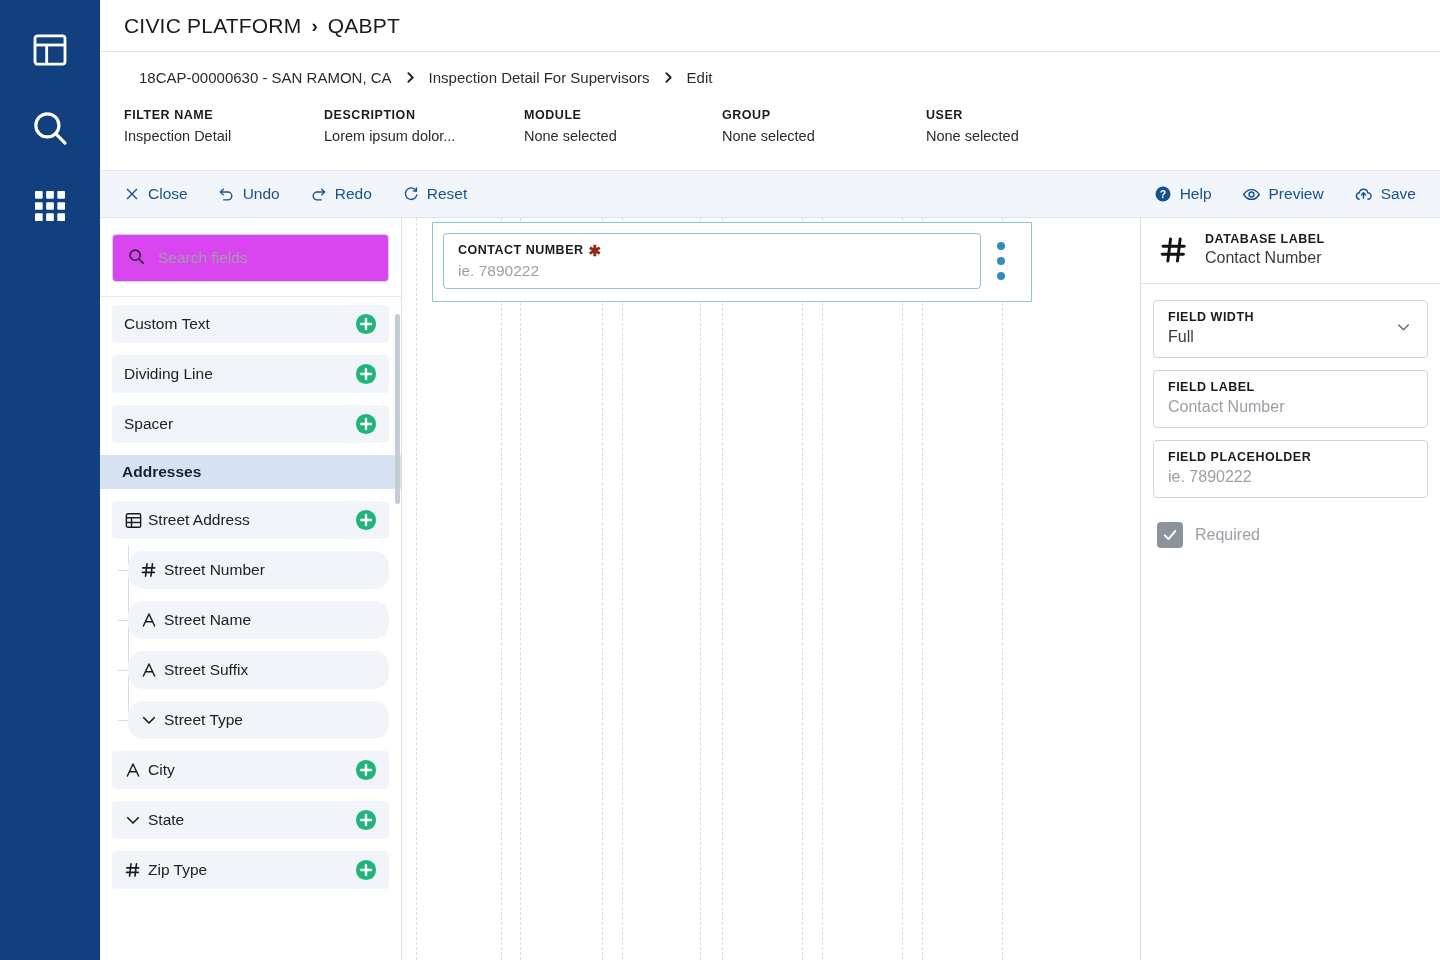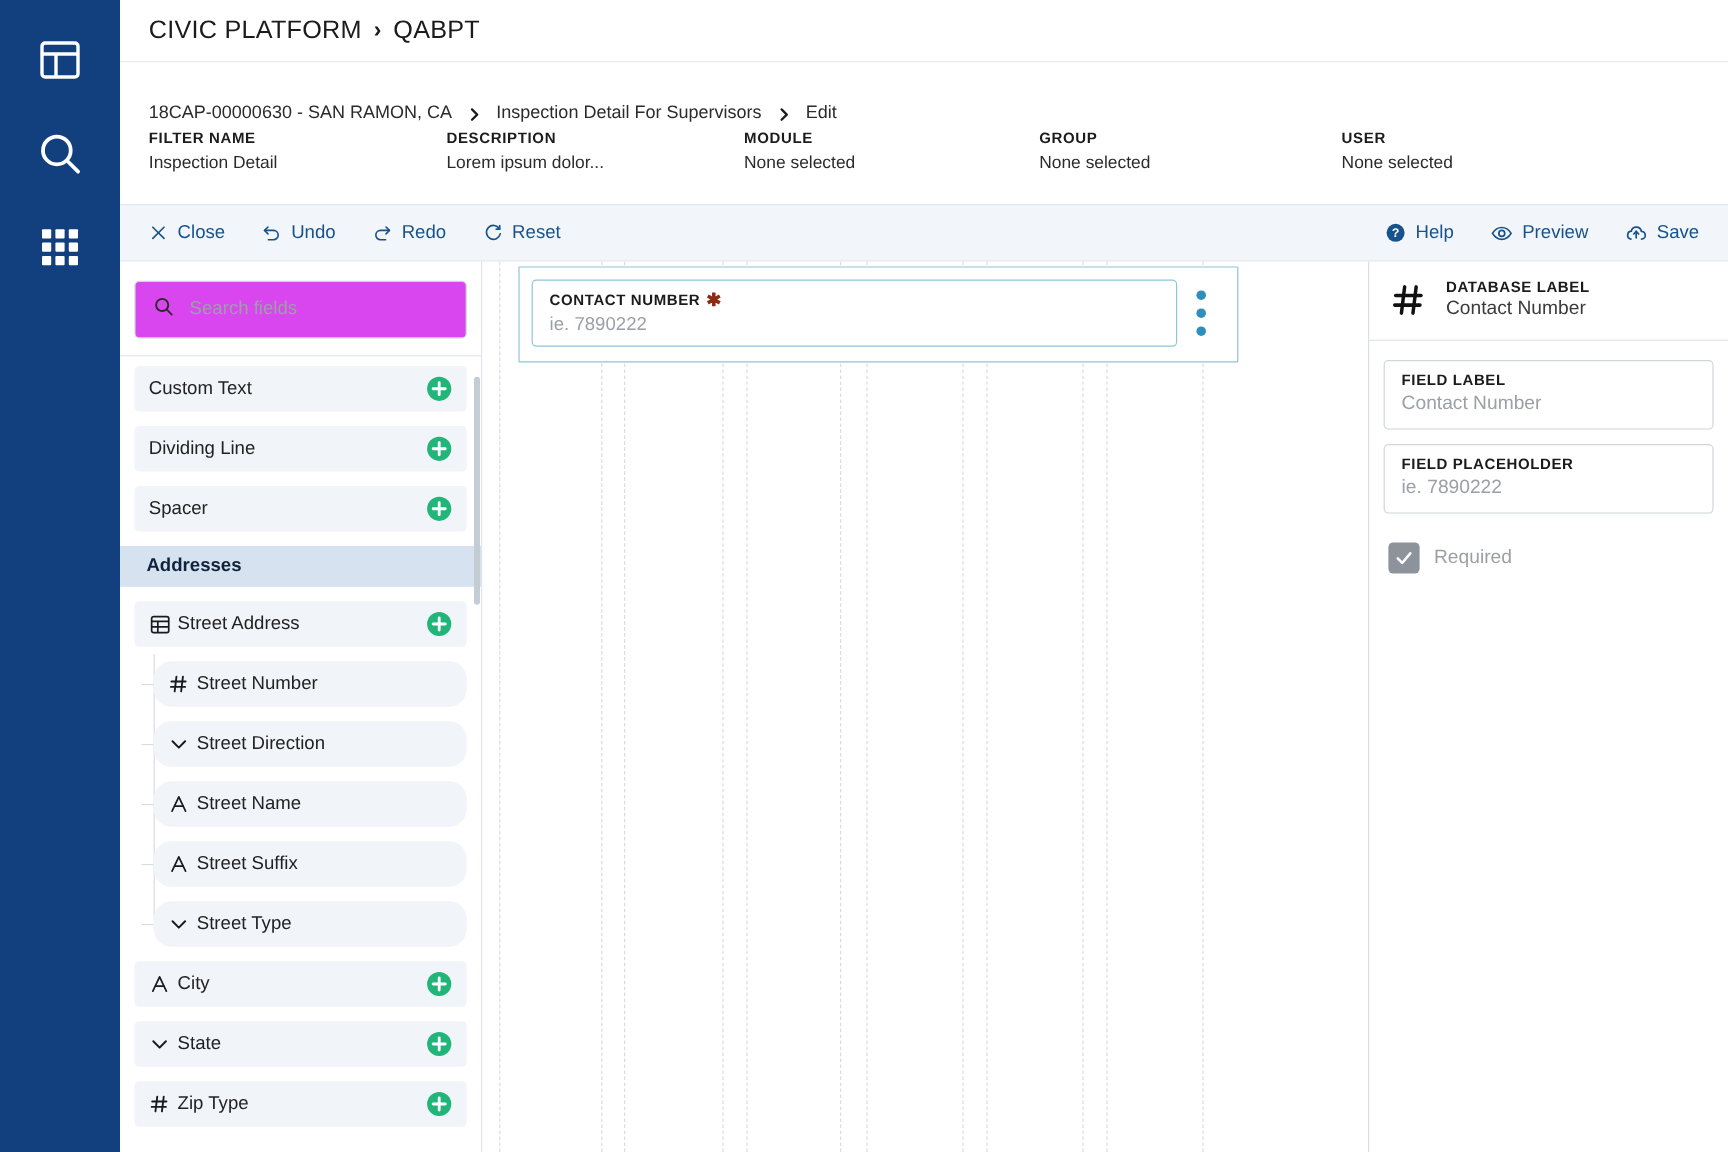--- a/index.html
+++ b/index.html
@@ -37,34 +37,34 @@
     background: #fff;
   }
   .titlebar .t {
     font-size: 21px; font-weight: 400; color: #1b1b1b; letter-spacing: .2px;
   }
   .titlebar .sep { margin: 0 10px; font-weight: 700; font-size: 19px; color: #1b1b1b; }
 
   
   .crumbbar {
     height: 50px; flex: 0 0 50px;
-    display: flex; align-items: flex-end; padding: 0 24px;
+    display: flex; align-items: center; padding: 0 39px;
     background: #fff;
   }
   .crumb { font-size: 15px; color: #2b2b2b; }
   .crumb.link { cursor: pointer; }
   .crumb-sep {
     margin: 0 12px; color: #1b1b1b; font-size: 15px; font-weight: 700;
     display: inline-flex; align-items: center;
   }
 
   
   .metabar {
     flex: 0 0 68px; display: flex; align-items: flex-start;
-    padding: 6px 24px 0 24px; background: #fff; gap: 48px;
+    padding: 6px 24px 0 24px; background: #fff;
   }
   .meta-col { display: flex; flex-direction: column; gap: 6px; }
   .meta-col:nth-child(1) { width: 200px; }
   .meta-col:nth-child(2) { width: 200px; }
   .meta-col:nth-child(3) { width: 198px; }
   .meta-col:nth-child(4) { width: 204px; }
   .meta-label {
     font-size: 12.5px; font-weight: 700; color: #1b1b1b;
     letter-spacing: .55px;
   }
@@ -435,30 +435,20 @@
               <div class="fl-item">
                 <span class="fl-icon">
                   <svg width="18" height="18" viewBox="0 0 24 24" fill="none" stroke="#1b1b1b" stroke-width="2.1" stroke-linecap="round">
                     <line x1="9.4" y1="3.8" x2="7.4" y2="20.2"></line>
                       <line x1="16.6" y1="3.8" x2="14.6" y2="20.2"></line>
                     <line x1="3.8" y1="9.2" x2="19.6" y2="9.2"></line>
                       <line x1="3.2" y1="15.2" x2="19" y2="15.2"></line>
                   </svg>
                 </span>
                 <span class="fl-label">Street Number</span>
-              </div>
-            </div>
-            <div class="child-row">
-              <div class="fl-item">
-                <span class="fl-icon">
-                  <svg width="18" height="18" viewBox="0 0 24 24" fill="none" stroke="#1b1b1b" stroke-width="2.2" stroke-linecap="round" stroke-linejoin="round">
-                      <polyline points="5,9 12,16 19,9"></polyline>
-                    </svg>
-                </span>
-                <span class="fl-label">Street Direction</span>
               </div>
             </div>
             <div class="child-row">
               <div class="fl-item">
                 <span class="fl-icon">
                   <svg width="18" height="18" viewBox="0 0 24 24" fill="none" stroke="#1b1b1b" stroke-width="1.9" stroke-linecap="round" stroke-linejoin="round">
                     <polyline points="4.5,20 12,4 19.5,20"></polyline>
                       <line x1="7.6" y1="14.4" x2="16.4" y2="14.4"></line>
                   </svg>
                 </span>
@@ -584,20 +574,29 @@
                 <line x1="3.2" y1="15.2" x2="19" y2="15.2"></line>
             </svg>
           </span>
           <span class="txt">
             <span class="lbl">DATABASE LABEL</span>
             <span class="val">Contact Number</span>
           </span>
         </div>
 
         <div class="props-body">
+          <div class="prop-box select">
+            <span class="pl">FIELD WIDTH</span>
+            <span class="pv">Full</span>
+            <span class="chev">
+              <svg width="19" height="19" viewBox="0 0 24 24" fill="none" stroke="#6b7179" stroke-width="2" stroke-linecap="round" stroke-linejoin="round">
+                  <polyline points="6,9.5 12,15.5 18,9.5"></polyline>
+                </svg>
+            </span>
+          </div>
 
           <div class="prop-box">
             <span class="pl">FIELD LABEL</span>
             <span class="pv muted">Contact Number</span>
           </div>
 
           <div class="prop-box">
             <span class="pl">FIELD PLACEHOLDER</span>
             <span class="pv muted">ie. 7890222</span>
           </div>

